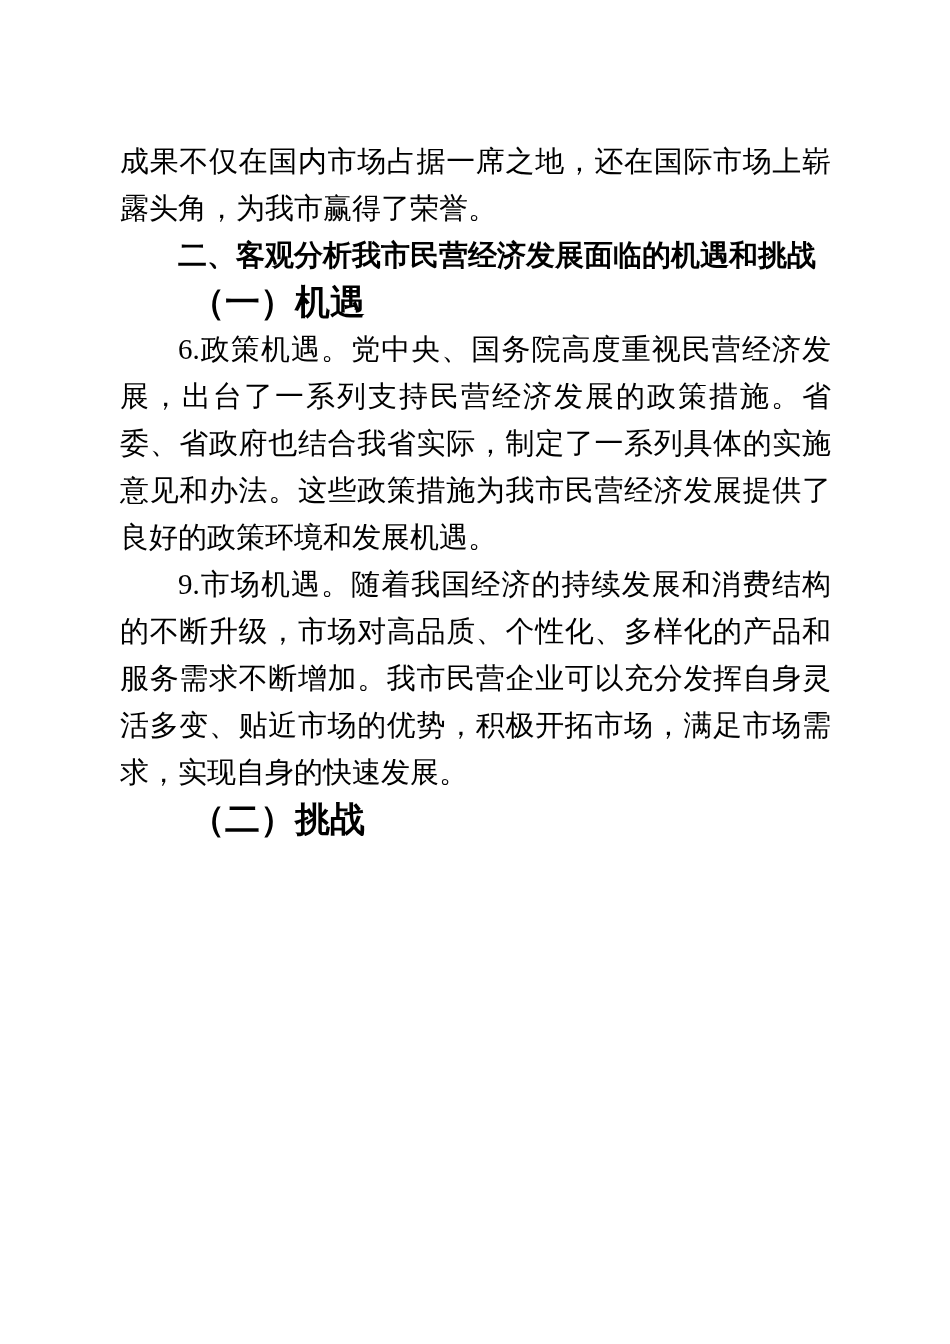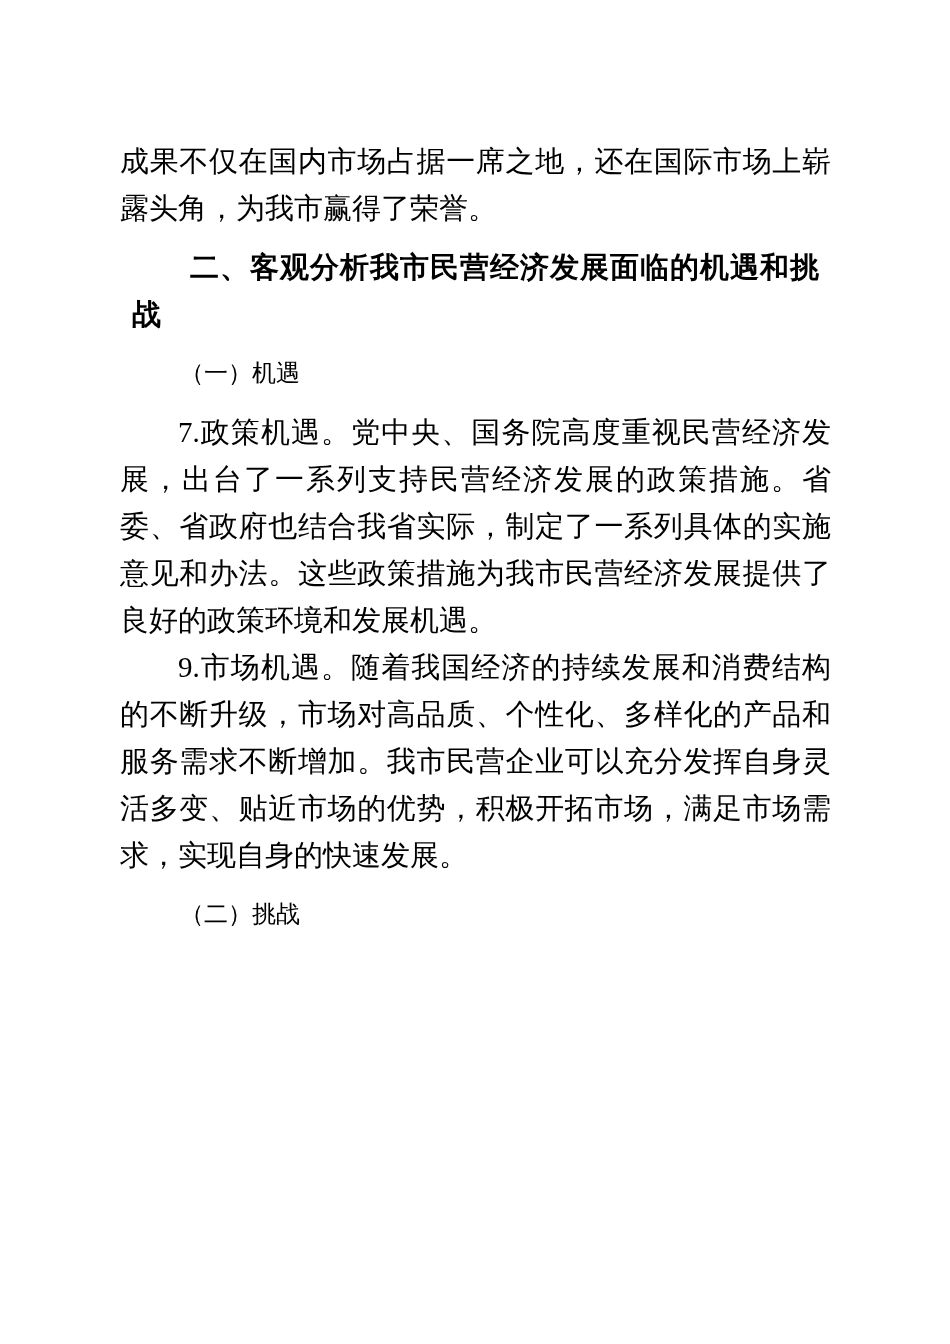--- a/index.html
+++ b/index.html
@@ -27,47 +27,47 @@
     line-height: 47px;
     text-align: justify;
     text-justify: inter-ideograph;
     text-indent: 2em;
     word-break: break-all;
   }
   .para.no-indent {
     text-indent: 0;
   }
   .heading-1 {
-    margin: 12px;
+    margin: 0;
     font-size: 29px;
     line-height: 47px;
     font-weight: bold;
     font-family: "Liberation Sans", "DejaVu Sans", sans-serif;
     text-indent: 2em;
     text-align: justify;
   }
   .heading-2 {
-    margin: 12px;
-    font-size: 24px;
+    margin: 0;
+    font-size: 35px;
     line-height: 47px;
-    font-weight: normal;
+    font-weight: bold;
     text-indent: 2em;
     text-align: justify;
   }
 </style>
 </head>
 <body>
 
 <div class="page">
   <p class="para no-indent">成果不仅在国内市场占据一席之地，还在国际市场上崭露头角，为我市赢得了荣誉。</p>
 
 
   <h2 class="heading-1">二、客观分析我市民营经济发展面临的机遇和挑战</h2>
 
   <h3 class="heading-2">（一）机遇</h3>
 
-  <p class="para">7.政策机遇。党中央、国务院高度重视民营经济发展，出台了一系列支持民营经济发展的政策措施。省委、省政府也结合我省实际，制定了一系列具体的实施意见和办法。这些政策措施为我市民营经济发展提供了良好的政策环境和发展机遇。</p>
+  <p class="para">6.政策机遇。党中央、国务院高度重视民营经济发展，出台了一系列支持民营经济发展的政策措施。省委、省政府也结合我省实际，制定了一系列具体的实施意见和办法。这些政策措施为我市民营经济发展提供了良好的政策环境和发展机遇。</p>
 
   <p class="para">9.市场机遇。随着我国经济的持续发展和消费结构的不断升级，市场对高品质、个性化、多样化的产品和服务需求不断增加。我市民营企业可以充分发挥自身灵活多变、贴近市场的优势，积极开拓市场，满足市场需求，实现自身的快速发展。</p>
 
 
   <h3 class="heading-2">（二）挑战</h3>
 </div>
 
 </body></html>

